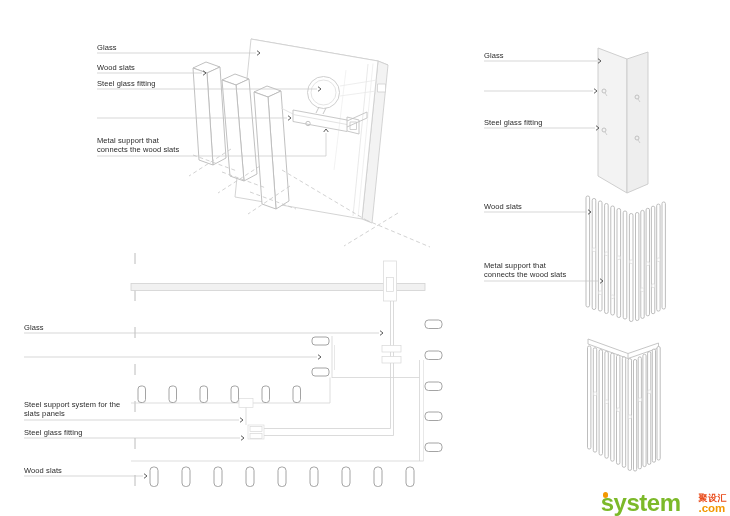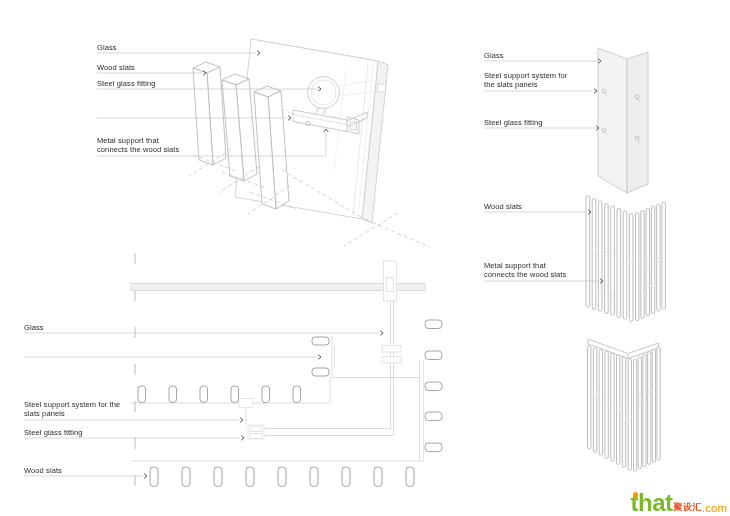--- a/index.html
+++ b/index.html
@@ -3,23 +3,23 @@
 <meta charset="utf-8">
 <style>
   html,body{margin:0;padding:0;background:#ffffff;}
   body{width:730px;height:516px;position:relative;overflow:hidden;font-family:"Liberation Sans",sans-serif;}
   .sheet{position:absolute;inset:0;padding-left:32px;}
   svg.linework{position:absolute;left:0;top:0;}
   .lbl{position:absolute;font-size:7.5px;line-height:8.5px;color:#2b2b2b;white-space:pre-line;letter-spacing:.1px;width:130px;}
   .logo{position:absolute;right:3px;bottom:3px;display:flex;align-items:flex-end;text-decoration:none;}
   .logo-brand{font-size:24px;font-weight:bold;color:#7cb929;line-height:21px;letter-spacing:-.5px;position:relative;}
   .logo-dot{position:absolute;width:5.5px;height:5.5px;border-radius:50%;background:#f39800;left:2px;top:0;}
-  .logo-right{display:flex;flex-direction:row;margin-left:1px;align-items:flex-start;justify-content:center;}
+  .logo-right{display:flex;flex-direction:column;margin-left:18px;align-items:flex-start;justify-content:center;}
   .logo-cn{font-size:9px;font-weight:bold;color:#e94918;line-height:9px;letter-spacing:.5px;}
-  .logo-tld{font-size:11.5px;font-weight:normal;color:#f39800;line-height:10px;}
+  .logo-tld{font-size:11.5px;font-weight:bold;color:#f39800;line-height:10px;}
 </style>
 </head>
 <body>
 
 <div class="sheet">
 
 <svg class="linework" width="730" height="516" viewBox="0 0 730 516">
 
   <g fill="none" stroke-linejoin="round">
 
@@ -237,34 +237,32 @@
   </g>
 </svg>
 
 <div class="lbl" style="left:97px;top:44px;">Glass</div>
 <div class="lbl" style="left:97px;top:64px;">Wood slats</div>
 <div class="lbl" style="left:97px;top:80px;">Steel glass fitting</div>
 <div class="lbl" style="left:97px;top:137px;">Metal support that
 connects the wood slats</div>
 
 <div class="lbl" style="left:484px;top:52px;">Glass</div>
-<div class="lbl" style="left:484px;top:72px;">Steel support system for
-the slats panels</div>
 <div class="lbl" style="left:484px;top:119px;">Steel glass fitting</div>
 <div class="lbl" style="left:484px;top:203px;">Wood slats</div>
 <div class="lbl" style="left:484px;top:262px;">Metal support that
 connects the wood slats</div>
 
 <div class="lbl" style="left:24px;top:324px;">Glass</div>
 <div class="lbl" style="left:24px;top:401px;">Steel support system for the
 slats panels</div>
 <div class="lbl" style="left:24px;top:429px;">Steel glass fitting</div>
 <div class="lbl" style="left:24px;top:467px;">Wood slats</div>
 
 <div class="logo">
-  <span class="logo-brand"><span>that</span><span class="logo-dot"></span></span>
+  <span class="logo-brand"><span>system</span><span class="logo-dot"></span></span>
   <span class="logo-right">
     <span class="logo-cn">聚设汇</span>
     <span class="logo-tld">.com</span>
   </span>
 </div>
 
 </div>
 
 </body></html>

